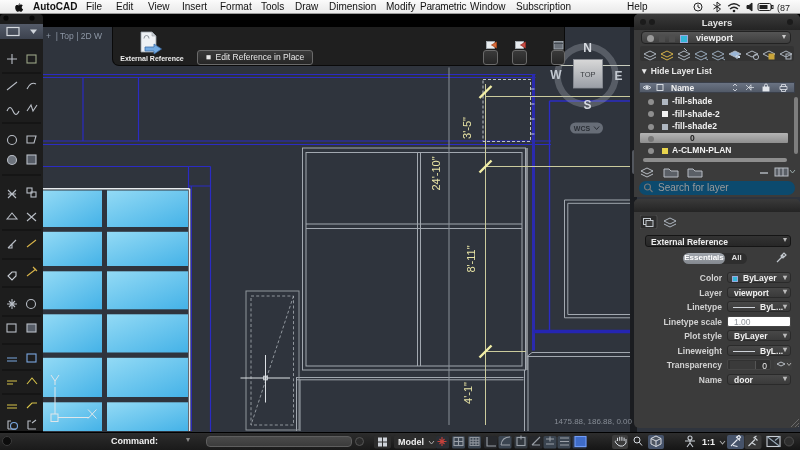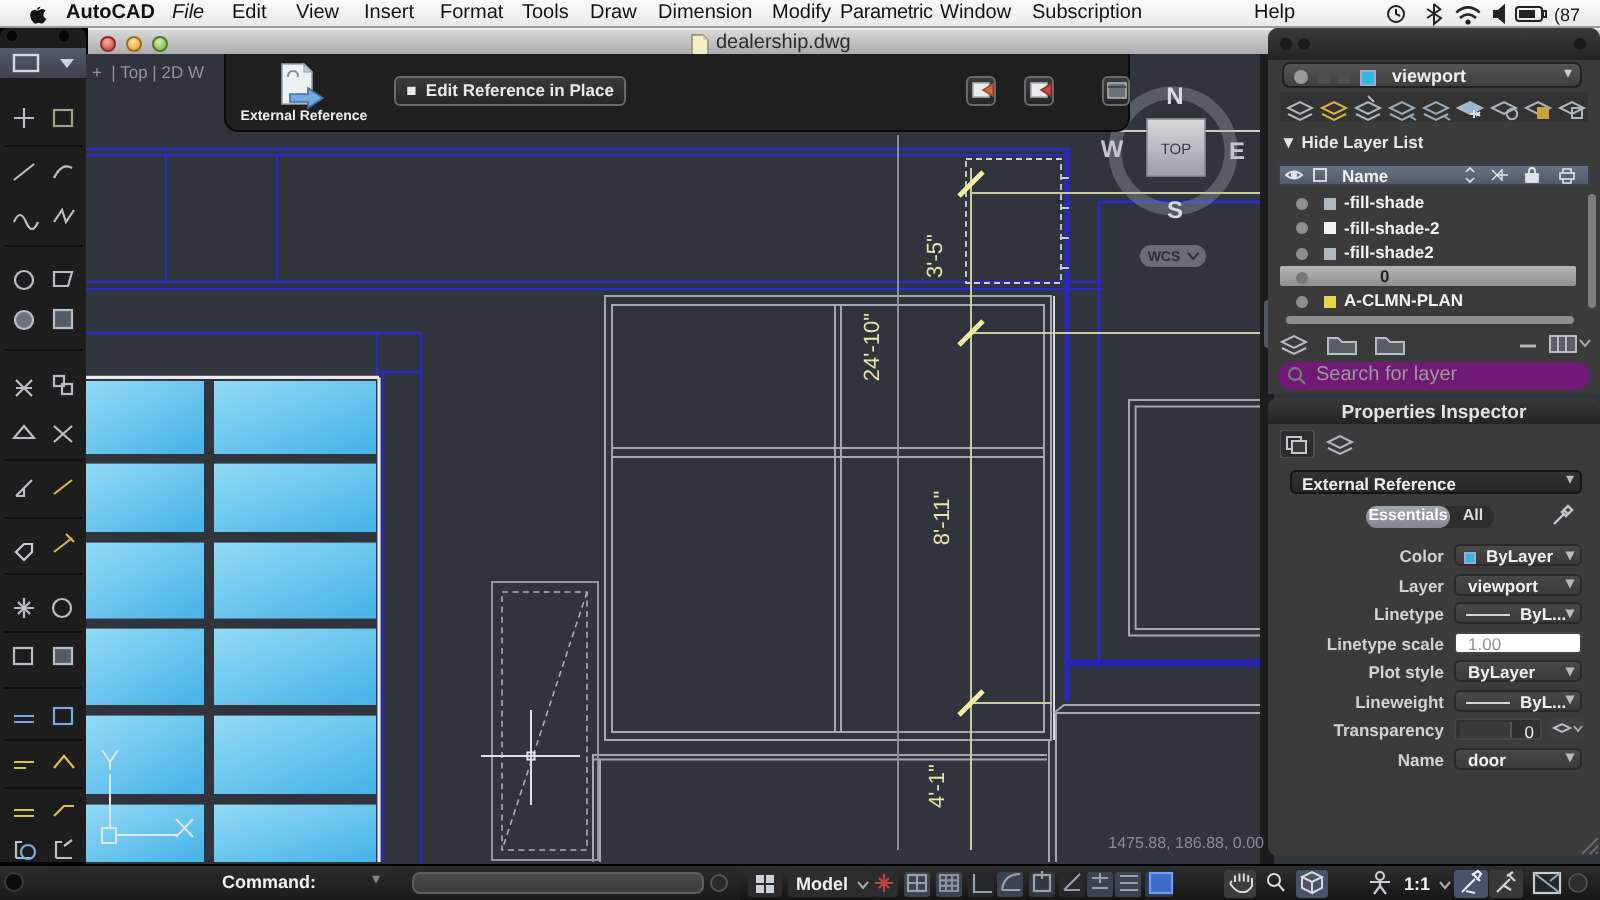--- a/index.html
+++ b/index.html
@@ -11,21 +11,21 @@
 #menubar .mi { position:absolute; top:1px; white-space:nowrap; }
 
 #titlebar { left:44px; top:14px; width:756px; height:13px; background:linear-gradient(#d8d8d8,#acacac); border-top:1px solid #eee; }
 #titlebar .ttext { position:absolute; left:314px; top:1px; font-size:10px; color:#2a2a2a; }
 .tl { position:absolute; top:3px; width:8px; height:8px; border-radius:50%; }
 
 #lpal { left:0; top:14px; width:43px; height:417px; background:#1d1d1d; border-radius:4px 4px 0 0; }
 #lpalhead { position:absolute; left:0; top:10px; width:43px; height:15px; background:linear-gradient(#545b69,#3c424e); }
 
 #overlay { left:112px; top:27px; width:453px; height:39px; background:#1f1f1f; border-radius:0 0 7px 7px; border:1px solid #0a0a0a; border-top:none; }
-.obtn { position:absolute; top:11px; height:15px; background:linear-gradient(#3a3a3a,#262626); border:1px solid #6a6a6a; border-radius:3px; color:#e8e8e8; font-size:8.5px; font-weight:bold; line-height:13px; text-align:center; }
+.obtn { position:absolute; top:23px; height:15px; background:linear-gradient(#3a3a3a,#262626); border:1px solid #6a6a6a; border-radius:3px; color:#e8e8e8; font-size:8.5px; font-weight:normal; line-height:13px; text-align:center; }
 
 .rpanel { left:634px; width:166px; background:#3b3b3b; }
 .ptitle { position:absolute; left:0; width:100%; text-align:center; color:#e3e3e3; font-weight:bold; font-size:9.5px; }
 
 #statusbar { left:0; top:432px; width:800px; height:18px; background:linear-gradient(#2e2e2e,#151515); border-top:1px solid #000; }
 
 .lrow { left:6px; height:11px; }
 .lrow span { position:absolute; left:32px; top:0; color:#f2f2f2; font-size:8.5px; font-weight:bold; white-space:nowrap; }
 .ldot { position:absolute; left:8px; top:2.5px; width:6px; height:6px; border-radius:50%; background:#8f8f8f; }
 .lsw { position:absolute; left:22px; top:2.5px; width:6px; height:6px; }
@@ -39,21 +39,21 @@
 <body>
 <div id="stage">
 
   <div class="abs" style="left:43px; top:27px; width:757px; height:405px; background:#2f343d;"></div>
 
   <div class="abs" id="menubar">
     <svg class="mi" style="left:13px; top:2px;" width="11" height="11" viewBox="0 0 11 11">
         <path d="M7.2 1.2 q-1.4 .2 -1.9 1.5 q1.6 .3 1.9 -1.5 z M5.5 3.3 q-1 -.7 -2.1 -.2 q-1.6 .8 -1.2 3.1 q.4 2.3 1.7 3.3 q.8 .6 1.6 .1 q.8 -.5 1.6 0 q.9 .5 1.7 -.2 q.9 -.8 1.3 -2 q-1.5 -.7 -1.4 -2.2 q.1 -1.2 1.1 -1.8 q-.9 -1.1 -2.2 -.8 q-.8 .2 -1.2 .5 q-.5 .3 -.9 .2 z" fill="#111"></path>
       </svg>
     <span class="mi" style="left:33px; font-weight:bold;">AutoCAD</span>
-    <span class="mi" style="left:86px;font-style:italic;">File</span>
+    <span class="mi" style="left:86px;">File</span>
     <span class="mi" style="left:116px;">Edit</span>
     <span class="mi" style="left:148px;">View</span>
     <span class="mi" style="left:182px;">Insert</span>
     <span class="mi" style="left:220px;">Format</span>
     <span class="mi" style="left:261px;">Tools</span>
     <span class="mi" style="left:295px;">Draw</span>
     <span class="mi" style="left:329px;">Dimension</span>
     <span class="mi" style="left:386px;">Modify</span>
     <span class="mi" style="left:420px; letter-spacing:-0.2px;">Parametric</span>
     <span class="mi" style="left:470px;">Window</span>
@@ -69,35 +69,20 @@
       <path d="M40 9 q4 -3.5 8 0 m-9.8 -2.8 q5.8 -5 11.6 0" stroke-width="1.3"></path>
         <circle cx="44" cy="11" r="1.3" fill="#222" stroke="none"></circle>
       <path d="M57 5.5 h2 l3 -2.5 v8 l-3 -2.5 h-2 z" fill="#222"></path>
       <rect x="68" y="3.5" width="13" height="7" rx="1.5"></rect>
         <rect x="81.5" y="5.5" width="1.5" height="3"></rect>
         <rect x="69.5" y="5" width="8" height="4" fill="#222" stroke="none"></rect>
     </g>
     <text x="87" y="10.5" fill="#222" font-size="9" font-family="Liberation Sans">(87</text>
   </svg>
 
-  <div class="abs" id="titlebar">
-
-    <div class="tl" style="left:6px; background:radial-gradient(circle at 40% 30%, #f8b0a8, #c63830); border:0.5px solid #8e2a24;"></div>
-
-    <div class="tl" style="left:19px; background:radial-gradient(circle at 40% 30%, #fbe3a0, #e1992f); border:0.5px solid #9a6a1e;"></div>
-
-    <div class="tl" style="left:32px; background:radial-gradient(circle at 40% 30%, #d8f3ae, #6fae3c); border:0.5px solid #4f7a28;"></div>
-
-    <svg class="abs" style="left:301px; top:1.5px;" width="10" height="11" viewBox="0 0 10 11">
-        <path d="M1 0.5 h5.5 l2.5 2.5 v7.5 h-8 z" fill="#f5edc8" stroke="#8a8a6a" stroke-width="0.7"></path>
-        <path d="M6.5 0.5 v2.5 h2.5 z" fill="#d8d0a8"></path>
-      </svg>
-
-    <span class="ttext">dealership.dwg</span>
-  </div>
 
   <div class="abs" id="lpal">
     <div id="lpalhead"></div>
     <svg class="abs" style="left:0; top:0;" width="43" height="417" viewBox="0 0 43 417">
 
       <circle cx="6" cy="4" r="2.6" fill="#060606"></circle>
         <circle cx="32" cy="4" r="2.6" fill="#060606"></circle>
 
       <rect x="7" y="13.5" width="12" height="8" fill="none" stroke="#d6dae0" stroke-width="1.2"></rect>
       <path d="M30 15.5 l3.5 4.5 l3.5 -4.5 z" fill="#cfd4da"></path>
@@ -316,20 +301,21 @@
           <path d="M71 5.5 h9" stroke="#3a4048"></path>
       </g>
     </svg>
   </div>
 
   <div class="abs" style="left:480px; top:416.5px; width:152px; text-align:right; color:#868c95; font-size:8px;">1475.88, 186.88, 0.00</div>
 
   <div class="abs rpanel" id="layers" style="top:14px; height:183px; border-radius:5px 5px 0 0;">
 
     <div class="abs" style="left:0; top:0; width:166px; height:16px; background:linear-gradient(#3a3a3a,#242424); border-radius:5px 5px 0 0;"></div>
+    <div class="ptitle" style="top:3px;">Layers</div>
     <div class="abs" style="left:6px; top:4.5px; width:6px; height:6px; border-radius:50%; background:#1b1b1b;"></div>
     <div class="abs" style="left:15px; top:4.5px; width:6px; height:6px; border-radius:50%; background:#1b1b1b;"></div>
     <div class="abs" style="left:153px; top:4.5px; width:6px; height:6px; border-radius:50%; background:#1b1b1b;"></div>
 
     <div class="abs" style="left:7px; top:17px; width:150px; height:13px; background:linear-gradient(#555,#3e3e3e); border:1px solid #222; border-radius:4px;">
       <div class="abs" style="left:5px; top:3px; width:7px; height:7px; border-radius:50%; background:#9a9a9a;"></div>
       <div class="abs" style="left:17px; top:4px; width:6px; height:6px; background:#4e4e4e;"></div>
       <div class="abs" style="left:27px; top:4px; width:6px; height:6px; background:#4e4e4e;"></div>
       <div class="abs" style="left:38px; top:2.5px; width:8px; height:8px; background:#35b7d9; border:1px solid #9ad;"></div>
       <span class="abs" style="left:54px; top:1px; color:#f0f0f0; font-size:9px; font-weight:bold;">viewport</span>
@@ -412,34 +398,33 @@
         <path d="M3 6 l6 -3 l6 3 l-6 3 z M3 9 l6 3 l6 -3"></path>
         <path d="M26 4 h5 l2 2 h7 v6 h-14 z" fill="#5a5f66"></path>
         <path d="M50 4 h5 l2 2 h7 v6 h-14 z" fill="#5a5f66"></path>
         <path d="M122 8 h8" stroke-width="1.4"></path>
         <rect x="137" y="3" width="13" height="8" fill="#5a5f66"></rect>
           <path d="M141 3 v8 M145 3 v8"></path>
           <path d="M152 5 l2.5 3 l2.5 -3" stroke="#9aa"></path>
       </g>
     </svg>
 
-    <div class="abs" style="left:5px; top:167px; width:156px; height:13.5px; background:#701a75; border-radius:7px;">
+    <div class="abs" style="left:5px; top:167px; width:156px; height:13.5px; background:#0c4a6e; border-radius:7px;">
       <svg class="abs" style="left:4px; top:2px;" width="12" height="10" viewBox="0 0 12 10">
           <circle cx="4.5" cy="4" r="3" fill="none" stroke="#777" stroke-width="1.2"></circle>
           <path d="M6.8 6.2 L9.5 9" stroke="#777" stroke-width="1.2"></path>
           <path d="M9.5 3 l2 2.5" stroke="#777" stroke-width="0"></path>
         </svg>
       <span class="abs" style="left:19px; top:1px; color:#9a9a9a; font-size:10px;">Search for layer</span>
     </div>
   </div>
 
   <div class="abs rpanel" id="props" style="top:199px; height:229px; border-radius:5px 5px 5px 5px;">
 
     <div class="abs" style="left:0; top:0; width:166px; height:13px; background:linear-gradient(#3a3a3a,#242424); border-radius:5px 5px 0 0;"></div>
-    <div class="ptitle" style="top:1.5px;">Properties Inspector</div>
 
     <svg class="abs" style="left:6px; top:16px;" width="40" height="14" viewBox="0 0 40 14">
       <rect x="0" y="0" width="17" height="14" rx="2" fill="#2c2c2c" stroke="#555" stroke-width="0.8"></rect>
       <rect x="3.5" y="3.5" width="7" height="6" fill="none" stroke="#c2c8ce" stroke-width="1"></rect>
       <rect x="6" y="5.5" width="7" height="6" fill="#3a3a3a" stroke="#c2c8ce" stroke-width="1"></rect>
       <path d="M24 6 l6 -3 l6 3 l-6 3 z M24 9 l6 3 l6 -3" stroke="#aeb6c0" stroke-width="1" fill="none"></path>
     </svg>
 
     <div class="abs" style="left:11px; top:36px; width:146px; height:11.5px; background:linear-gradient(#333,#272727); border:1px solid #151515; border-radius:3px;">
       <span class="abs" style="left:5px; top:0.5px; color:#eee; font-size:8.5px; font-weight:bold;">External Reference</span>

